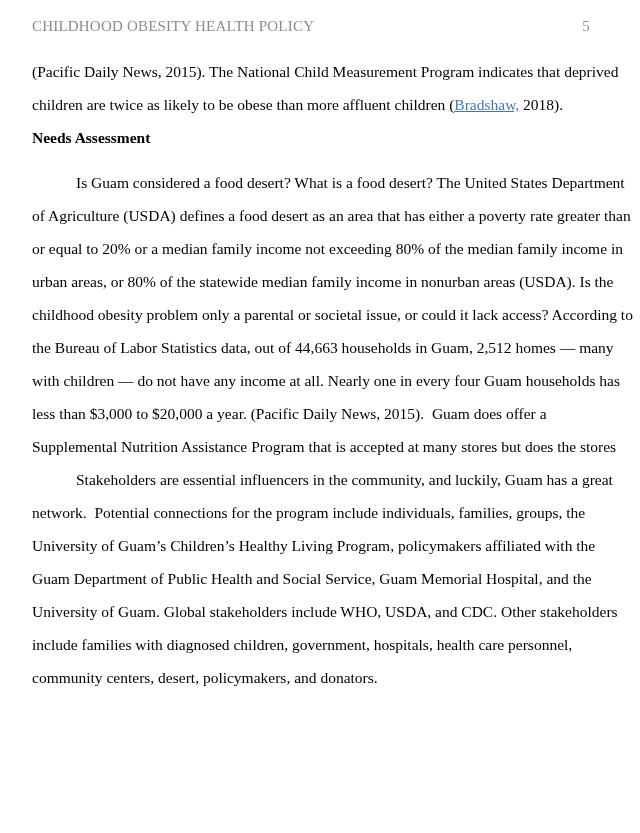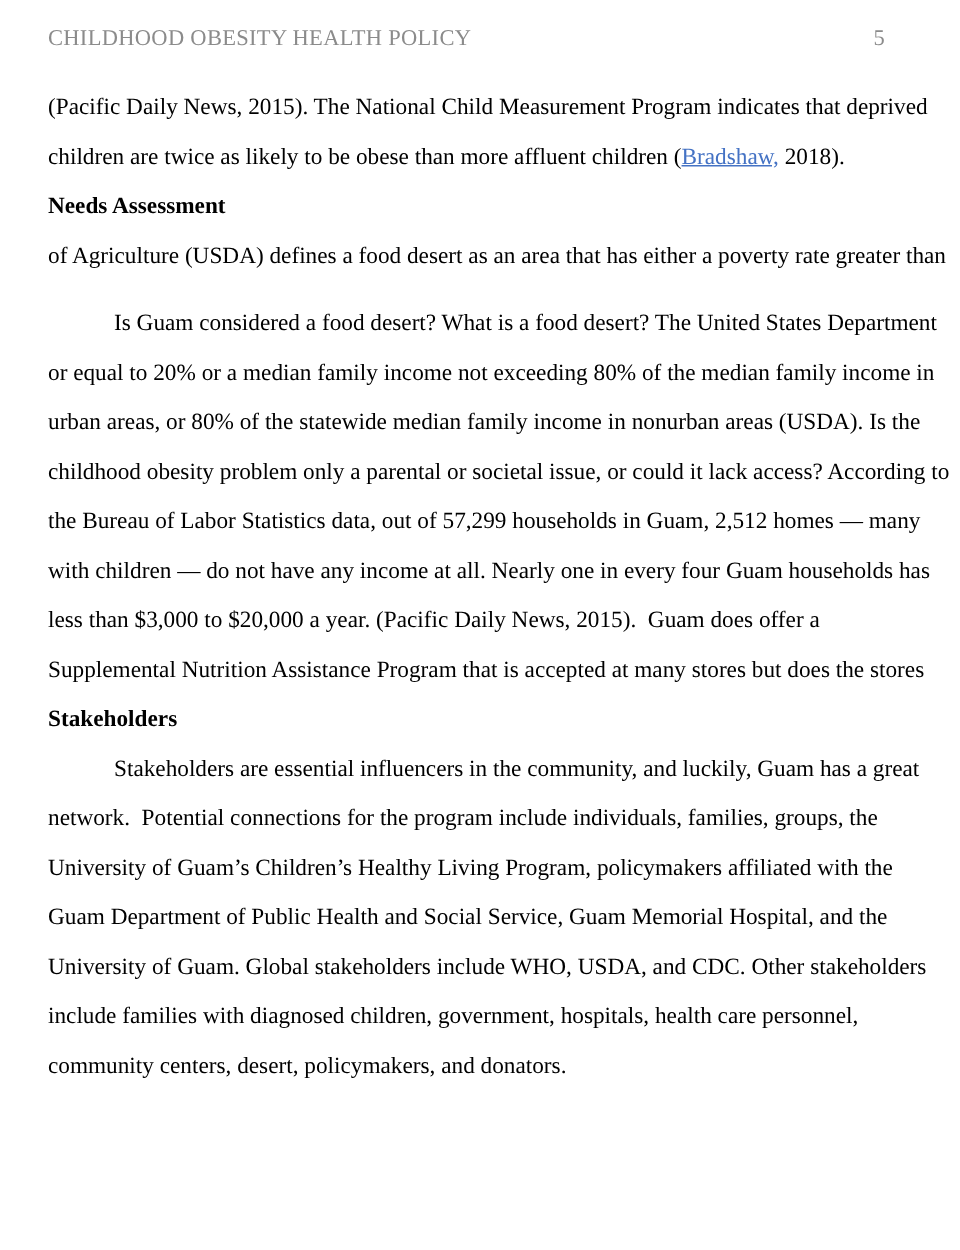--- a/index.html
+++ b/index.html
@@ -49,30 +49,29 @@
 
 <div class="page">
   <div class="page-header">
     <span class="running-head">CHILDHOOD OBESITY HEALTH POLICY</span>
     <span class="page-number">5</span>
   </div>
   <div class="doc-body" id="doc-body">
       <div class="line">(Pacific Daily News, 2015). The National Child Measurement Program indicates that deprived</div>
       <div class="line"><span>children are twice as likely to be obese than more affluent children (</span><a class="cite">Bradshaw,</a><span> 2018).</span></div>
       <div class="line heading">Needs Assessment</div>
+      <div class="line indent space-before">Is Guam considered a food desert? What is a food desert? The United States Department</div>
       <div class="line">of Agriculture (USDA) defines a food desert as an area that has either a poverty rate greater than</div>
-      <div class="line indent space-before">Is Guam considered a food desert? What is a food desert? The United States Department</div>
       <div class="line">or equal to 20% or a median family income not exceeding 80% of the median family income in</div>
       <div class="line">urban areas, or 80% of the statewide median family income in nonurban areas (USDA). Is the</div>
       <div class="line">childhood obesity problem only a parental or societal issue, or could it lack access? According to</div>
-      <div class="line">the Bureau of Labor Statistics data, out of 57,299 households in Guam, 2,512 homes — many</div>
+      <div class="line">the Bureau of Labor Statistics data, out of 44,663 households in Guam, 2,512 homes — many</div>
       <div class="line">with children — do not have any income at all. Nearly one in every four Guam households has</div>
       <div class="line">less than $3,000 to $20,000 a year. (Pacific Daily News, 2015).  Guam does offer a</div>
       <div class="line">Supplemental Nutrition Assistance Program that is accepted at many stores but does the stores</div>
-      <div class="line heading">Stakeholders</div>
       <div class="line indent">Stakeholders are essential influencers in the community, and luckily, Guam has a great</div>
       <div class="line">network.  Potential connections for the program include individuals, families, groups, the</div>
       <div class="line">University of Guam’s Children’s Healthy Living Program, policymakers affiliated with the</div>
       <div class="line">Guam Department of Public Health and Social Service, Guam Memorial Hospital, and the</div>
       <div class="line">University of Guam. Global stakeholders include WHO, USDA, and CDC. Other stakeholders</div>
       <div class="line">include families with diagnosed children, government, hospitals, health care personnel,</div>
       <div class="line">community centers, desert, policymakers, and donators.</div>
     </div>
 </div>
 

